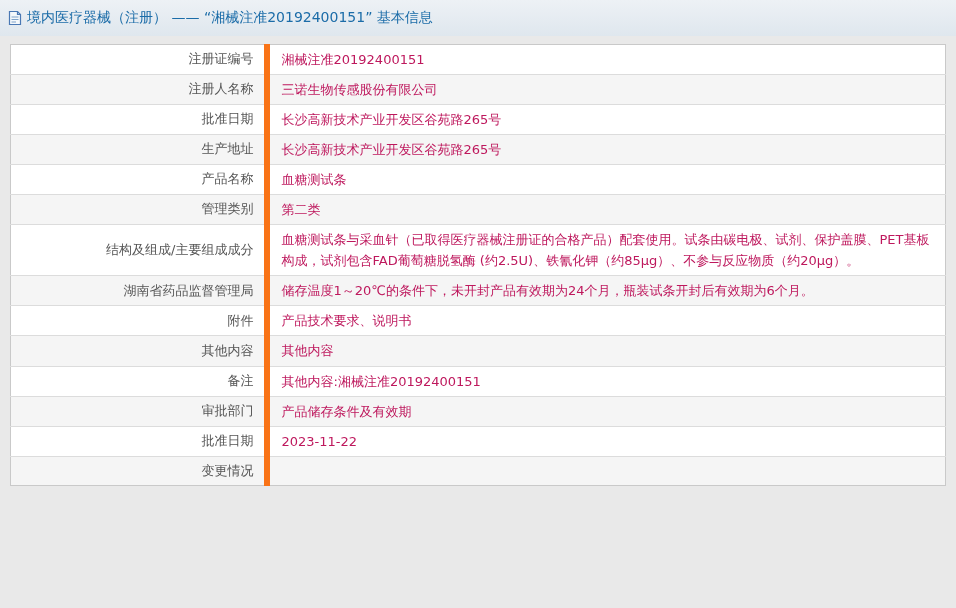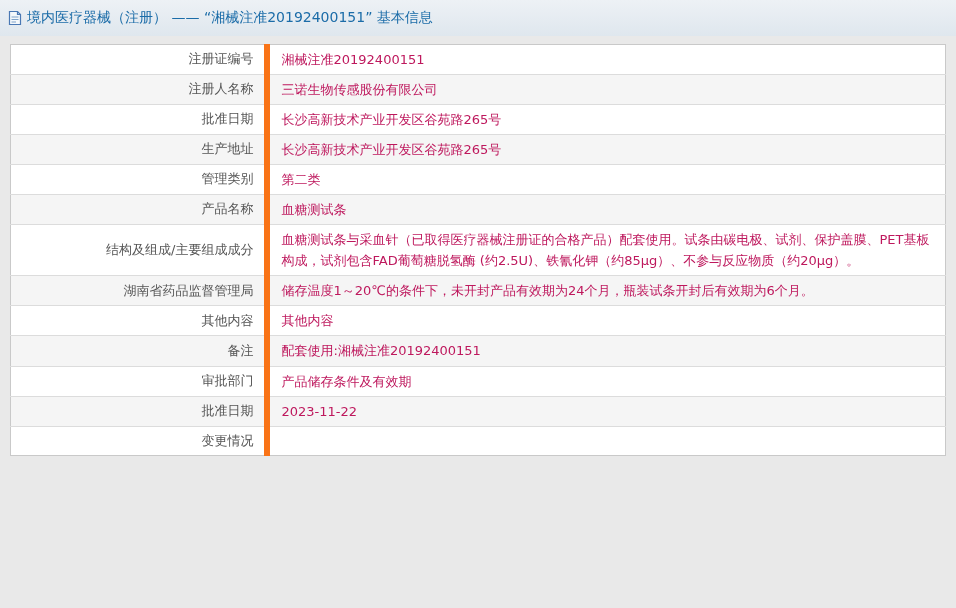--- a/index.html
+++ b/index.html
@@ -93,61 +93,67 @@
 
   <tr>
     <th class="label-cell">
       <span class="label-text">生产地址</span>
     </th>
     <td class="value-cell"><span>长沙高新技术产业开发区谷苑路265号</span></td>
   </tr>
 
   <tr>
     <th class="label-cell">
-      <span class="label-text">管理类别</span>
+      <span class="label-text">产品名称</span>
     </th>
-    <td class="value-cell"><span>第二类</span></td>
+    <td class="value-cell"><span>血糖测试条</span></td>
   </tr>
 
   <tr>
     <th class="label-cell">
-      <span class="label-text">产品名称</span>
+      <span class="label-text">管理类别</span>
     </th>
-    <td class="value-cell"><span>血糖测试条</span></td>
+    <td class="value-cell"><span>第二类</span></td>
   </tr>
 
 
   <tr>
     <th class="label-cell">
       <span class="label-text">结构及组成/主要组成成分</span>
     </th>
     <td class="value-cell"><span>血糖测试条与采血针（已取得医疗器械注册证的合格产品）配套使用。试条由碳电极、试剂、保护盖膜、PET基板构成，试剂包含FAD葡萄糖脱氢酶 (约2.5U)、铁氰化钾（约85µg）、不参与反应物质（约20µg）。</span></td>
   </tr>
 
 
   <tr>
     <th class="label-cell">
       <span class="label-text">湖南省药品监督管理局</span>
     </th>
     <td class="value-cell"><span>储存温度1～20℃的条件下，未开封产品有效期为24个月，瓶装试条开封后有效期为6个月。</span></td>
   </tr>
 
+  <tr>
+    <th class="label-cell">
+      <span class="label-text">附件</span>
+    </th>
+    <td class="value-cell"><span>产品技术要求、说明书</span></td>
+  </tr>
 
   <tr>
     <th class="label-cell">
       <span class="label-text">其他内容</span>
     </th>
     <td class="value-cell"><span>其他内容</span></td>
   </tr>
 
   <tr>
     <th class="label-cell">
       <span class="label-text">备注</span>
     </th>
-    <td class="value-cell"><span>配套使用:湘械注准20192400151</span></td>
+    <td class="value-cell"><span>其他内容:湘械注准20192400151</span></td>
   </tr>
 
   <tr>
     <th class="label-cell">
       <span class="label-text">审批部门</span>
     </th>
     <td class="value-cell"><span>产品储存条件及有效期</span></td>
   </tr>
 
   <tr>

